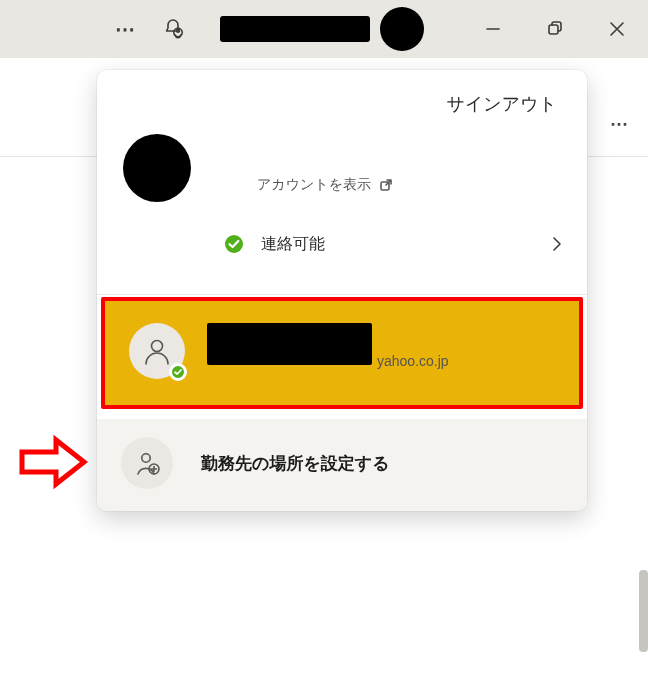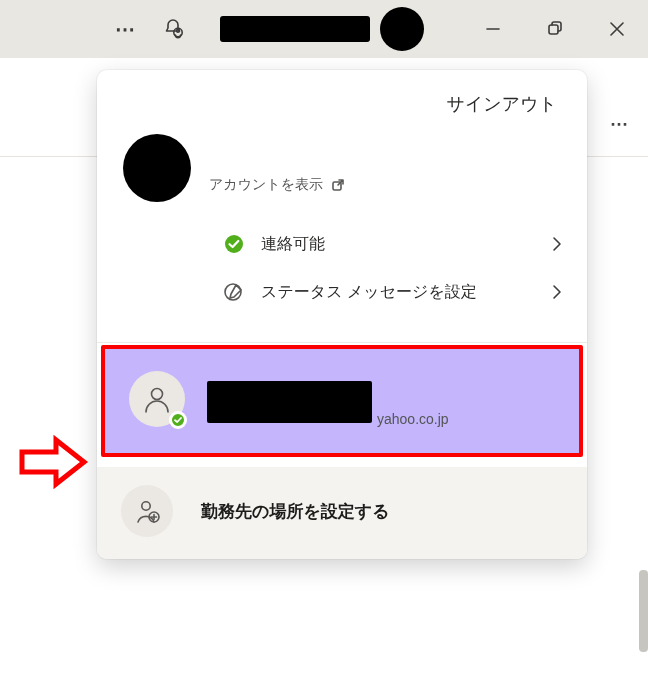--- a/index.html
+++ b/index.html
@@ -92,21 +92,21 @@
   .profile-avatar {
     width:68px; height:68px; border-radius:50%; background:#000;
     margin-top:4px; margin-left:4px;
   }
   .profile-right {
     display:flex; flex-direction:column; gap:8px;
     padding-top:46px;
   }
   .view-account {
     display:flex; align-items:center; gap:8px;
-    color:#555; font-size:14px;
+    color:#555; font-size:14px;margin-left:48px;
   }
   .ext-icon { width:14px; height:14px; }
 
   .menu {
     padding: 14px 18px 18px 18px;
   }
   .menu-item {
     display:flex; align-items:center;
     height:48px;
     padding: 0 6px 0 90px;
@@ -129,26 +129,26 @@
   .menu-item .chevron {
     margin-left:auto;
     color:#3a3a39;
   }
 
   .divider { height:1px; background:#eceae6; margin: 8px 0 0 0; }
 
   
   .acct-row {
     position:relative;
-    display:flex; align-items:flex-end;
+    display:flex; align-items:flex-start;
     padding: 22px 16px 26px 24px;
     border: 4px solid #fa0000;
     border-radius:2px;
     margin: 2px 4px 0 4px;
-    background:#c4b5fd;
+    background:#eab308;
   }
   .acct-avatar-wrap {
     position:relative;
     width:56px; height:56px;
   }
   .acct-avatar {
     width:56px; height:56px; border-radius:50%;
     background:#ebe8e3;
     display:flex; align-items:center; justify-content:center;
   }
@@ -280,34 +280,20 @@
       </span>
       <span class="mi-label">連絡可能</span>
       <span class="chevron">
         <svg width="12" height="18" viewBox="0 0 12 18">
             <path class="stroke" d="M3 3 L9 9 L3 15"></path>
           </svg>
       </span>
     </div>
 
 
-    <div class="menu-item">
-      <span class="mi-icon">
-        <svg width="22" height="22" viewBox="0 0 22 22">
-          <circle cx="10" cy="11" r="8" class="stroke2"></circle>
-          <path class="stroke2" d="M13 4 L18 9 L11 16 L7 17 L8 13 Z"></path>
-        </svg>
-      </span>
-      <span class="mi-label">ステータス メッセージを設定</span>
-      <span class="chevron">
-        <svg width="12" height="18" viewBox="0 0 12 18">
-            <path class="stroke" d="M3 3 L9 9 L3 15"></path>
-          </svg>
-      </span>
-    </div>
   </div>
 
   <div class="divider"></div>
 
   <div class="acct-row">
     <div class="acct-avatar-wrap">
       <div class="acct-avatar">
         <svg width="30" height="30" viewBox="0 0 30 30">
           <circle cx="15" cy="10" r="5.5" class="stroke2"></circle>
           <path class="stroke2" d="M4 28 a11 11 0 0 1 22 0"></path>

